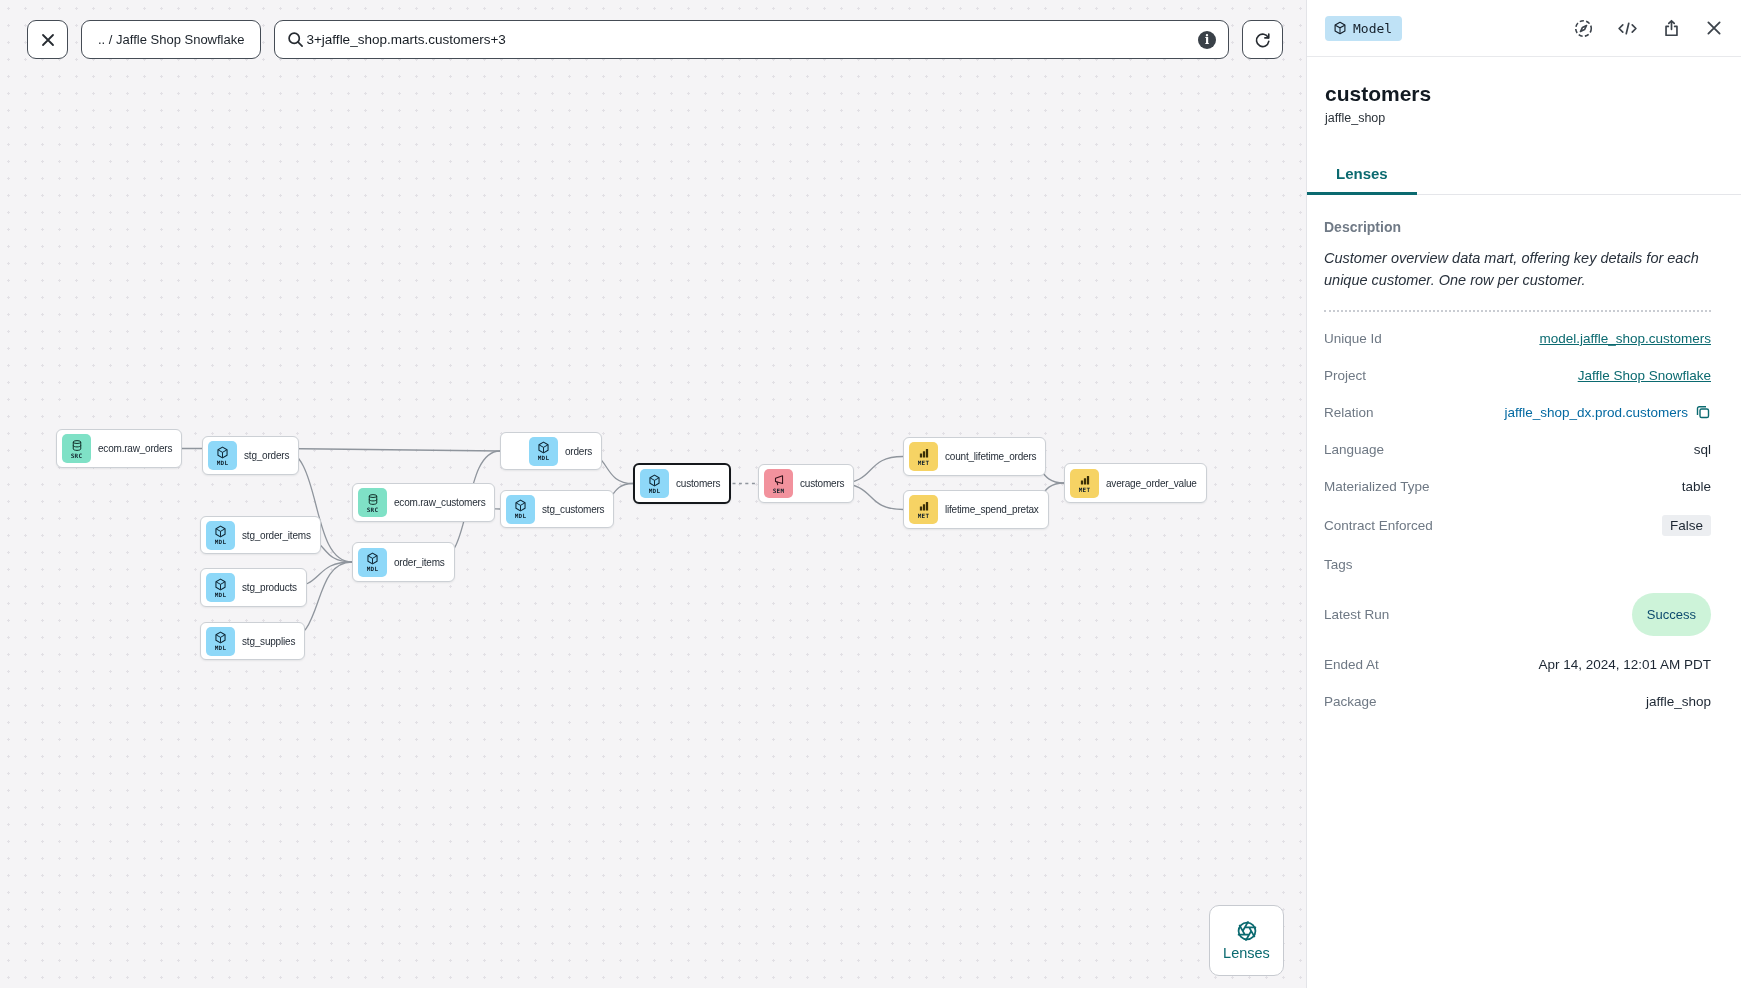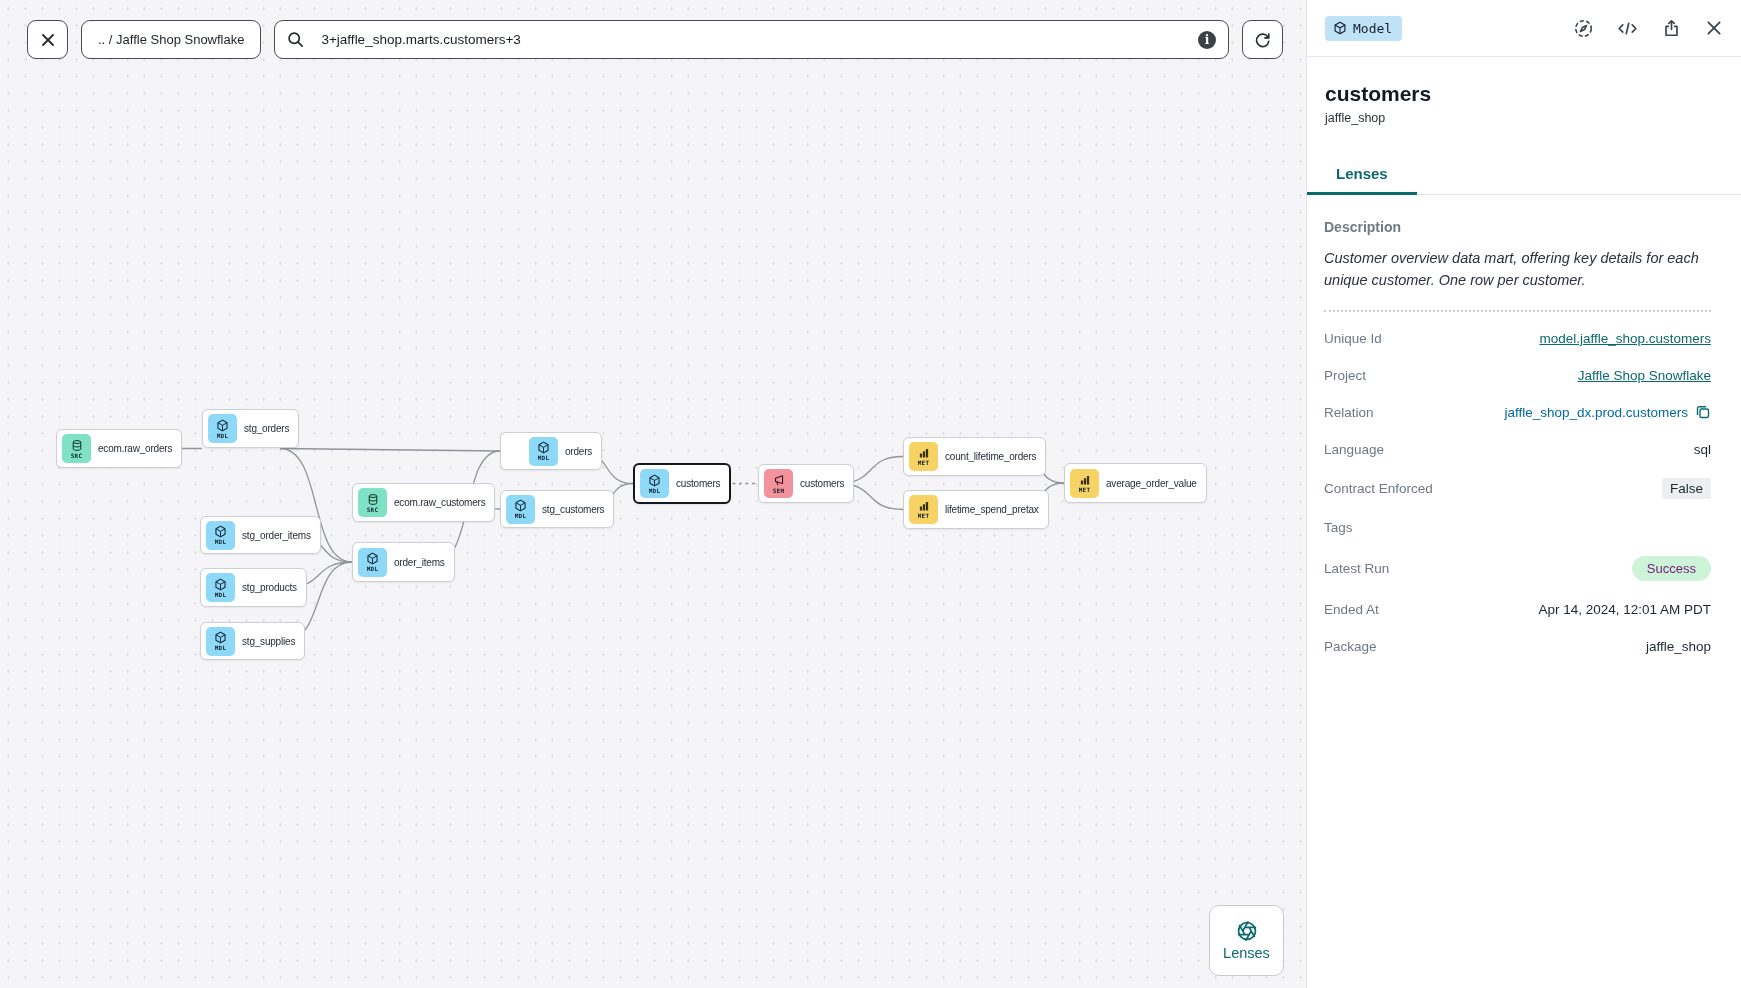--- a/index.html
+++ b/index.html
@@ -25,21 +25,21 @@
   .gbadge-label{font-family:"DejaVu Sans Mono",monospace;font-size:6px;font-weight:700;
                 color:#10212c;line-height:1;margin-top:1px;letter-spacing:.2px;}
   .glabel{font-size:10px;letter-spacing:-.2px;color:#262e38;white-space:nowrap;}
 
   
   .topbar{position:absolute;left:27px;top:20px;width:1256px;display:flex;gap:13px;align-items:stretch;}
   .tb-box{background:#fff;border:1.5px solid #454c55;border-radius:9px;height:39px;
           box-sizing:border-box;display:flex;align-items:center;justify-content:center;}
   button.tb-box{cursor:pointer;padding:0;width:41px;flex:none;}
   .crumb{padding:0 16px;font-size:13px;color:#1b222a;flex:none;}
-  .search{flex:1;justify-content:flex-start;padding:0 12px;gap:15px;}
+  .search{flex:1;justify-content:flex-start;padding:0 12px;gap:0;}
   .search input{border:none;outline:none;background:transparent;flex:1;
                 font-family:"Liberation Sans",sans-serif;font-size:13.5px;color:#161c23;}
   .info-dot{width:18px;height:18px;border-radius:50%;background:#3a4148;color:#fff;flex:none;
             display:flex;align-items:center;justify-content:center;
             font-family:"DejaVu Serif",serif;font-size:12px;font-weight:700;cursor:pointer;}
 
   
   .lenses{position:absolute;left:1209px;top:905px;width:75px;height:71px;background:#fff;
           border:1px solid #c7cad0;border-radius:10px;cursor:pointer;display:flex;
           flex-direction:column;align-items:center;justify-content:center;gap:3px;
@@ -65,21 +65,21 @@
   .desc{font-size:14.5px;color:#28313c;line-height:1.55;margin:0 0 18px 0;font-style:italic;}
   hr.dotted{border:none;border-top:2px dotted #c9ccd2;margin:0 0 8px 0;}
   .field{display:flex;justify-content:space-between;align-items:center;padding:10px 0;
          font-size:13.5px;min-height:17px;}
   .f-label{color:#6e7884;flex:none;}
   .f-value{color:#1d2733;text-align:right;display:flex;align-items:center;gap:7px;}
   .f-link{color:#0b6a70;text-decoration:underline;cursor:pointer;}
   .f-teal{color:#0369a1;}
   .copy-btn{cursor:pointer;display:flex;}
   .badge-gray{background:#eceef1;border-radius:3px;padding:3px 8px;color:#1d2733;}
-  .badge-success{background:#cdf3d9;border-radius:99px;padding:5px 15px;color:#701a75;font-size:13px;}
+  .badge-success{background:#cdf3d9;border-radius:99px;padding:14px 15px;color:#0c4a6e;font-size:13px;}
 </style>
 </head>
 <body>
 
 <div class="app">
 
   <div class="canvas">
     <svg id="edges" width="1306" height="988">
         <path d="M 155 448.5 C 183.2 448.5, 173.8 448.5, 202 448.5"></path>
         <path d="M 280 448.5 C 340 448.5, 440 451, 500 451"></path>
@@ -101,21 +101,21 @@
         <div class="gnode" style="left: 56px; top: 429px; min-width: 99px; height: 39px;">
           <span class="gbadge" style="background:#7fe1c6">
             <svg width="12" height="13" viewBox="0 0 16 16">
               <ellipse cx="8" cy="3.4" rx="5" ry="1.9" fill="none" stroke="#0e2a24" stroke-width="1.3"></ellipse>
               <path d="M3 3.4v9.2c0 1 2.2 1.9 5 1.9s5-.9 5-1.9V3.4M3 8c0 1 2.2 1.9 5 1.9S13 9 13 8" fill="none" stroke="#0e2a24" stroke-width="1.3"></path>
             </svg>
             <span class="gbadge-label">SRC</span>
           </span>
           <span class="glabel">ecom.raw_orders</span>
         </div>
-        <div class="gnode" style="left: 202px; top: 409px; min-width: 78px; height: 39px;">
+        <div class="gnode" style="left: 202px; top: 436px; min-width: 78px; height: 39px;">
           <span class="gbadge" style="background:#8ed8f8">
             <svg width="13" height="13" viewBox="0 0 16 16">
               <path d="M8 1.4l5.6 3.2v6.8L8 14.6 2.4 11.4V4.6Z" fill="none" stroke="#0d2533" stroke-width="1.3" stroke-linejoin="round"></path>
               <path d="M2.6 4.8L8 7.8l5.4-3M8 7.8v6.4" fill="none" stroke="#0d2533" stroke-width="1.2"></path>
             </svg>
             <span class="gbadge-label">MDL</span>
           </span>
           <span class="glabel">stg_orders</span>
         </div>
         <div class="gnode" style="left: 200px; top: 516px; min-width: 95px; height: 38px;">
@@ -348,20 +348,26 @@
               </span>
             </span>
           </div>
           <div class="field">
             <span class="f-label">Language</span>
             <span class="f-value">
               <span>sql</span>
             </span>
           </div>
           <div class="field">
+            <span class="f-label">Materialized Type</span>
+            <span class="f-value">
+              <span>table</span>
+            </span>
+          </div>
+          <div class="field">
             <span class="f-label">Contract Enforced</span>
             <span class="f-value">
               <span class="badge-gray">False</span>
             </span>
           </div>
           <div class="field">
             <span class="f-label">Tags</span>
             <span class="f-value">
               <span></span>
             </span>

